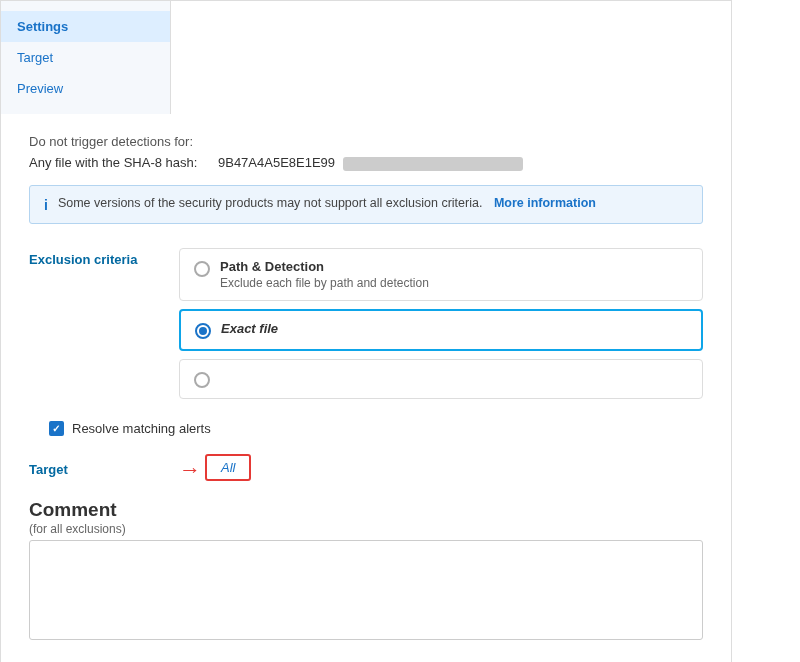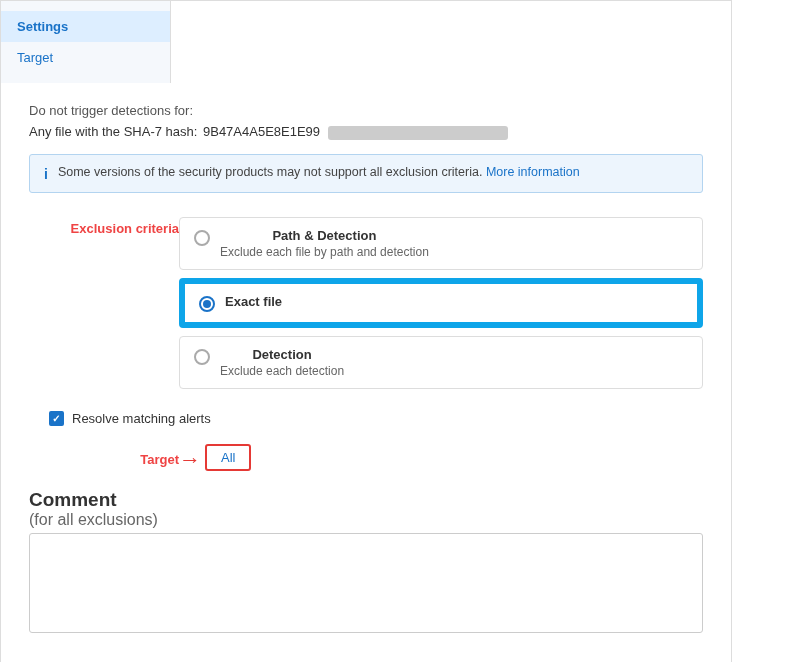--- a/index.html
+++ b/index.html
@@ -86,46 +86,45 @@
     
     .form-row {
       display: flex;
       align-items: flex-start;
       margin-bottom: 18px;
     }
     .form-label {
       width: 150px;
       font-size: 13px;
       font-weight: 600;
-      color: #ef4444;
+      color: #0369a1;
       padding-top: 4px;
       flex-shrink: 0;
-      text-align: right;
     }
     .form-controls {
       flex: 1;
       display: flex;
       flex-direction: column;
       gap: 8px;
-      text-align: center;
     }
     
     .radio-card {
       display: flex;
       align-items: flex-start;
       border: 1px solid #ddd;
       border-radius: 4px;
       padding: 10px 14px;
       cursor: pointer;
       background: #fff;
       min-width: 340px;
     }
     .radio-card.selected {
-      border: 6px solid #0ea5e9;
-      background: #fff;
+      border: 2px solid #0ea5e9;
+      background: #fff;
+      font-style: italic;
     }
     .radio-circle {
       width: 16px;
       height: 16px;
       border-radius: 50%;
       border: 2px solid #aaa;
       margin-right: 10px;
       flex-shrink: 0;
       margin-top: 2px;
       display: flex;
@@ -186,28 +185,29 @@
     }
     .target-button {
       border: 2px solid #e53935;
       border-radius: 3px;
       padding: 4px 14px;
       font-size: 13px;
       color: #1a73c8;
       background: #fff;
       cursor: pointer;
       font-weight: 500;
+      font-style: italic;
     }
     .comment-label {
       font-size: 19px;
       font-weight: 600;
       color: #333;
     }
     .comment-sub {
-      font-size: 16px;
+      font-size: 12px;
       color: #666;
     }
     .comment-textarea {
       width: calc(100% - 0px);
       height: 100px;
       border: 1px solid #ccc;
       border-radius: 3px;
       resize: none;
       padding: 8px;
       font-size: 13px;
@@ -234,38 +234,41 @@
 
 <div class="container">
 
   <div class="sidebar">
     <div class="sidebar-item active">
       <span>Settings</span>
     </div>
     <div class="sidebar-item">
       <span>Target</span>
     </div>
+    <div class="sidebar-item">
+      <span>Preview</span>
+    </div>
   </div>
 
   <div class="main">
 
     <div style="margin-bottom: 6px;">
       <span style="font-size:13px; color:#555;margin-top:32px;">Do not trigger detections for:</span>
     </div>
     <div class="hash-row">
-      <span>Any file with the SHA-7 hash:</span>
-      <span class="hash-value" style="margin-left:2px;">9B47A4A5E8E1E99</span>
+      <span>Any file with the SHA-8 hash:</span>
+      <span class="hash-value" style="margin-left:17px;">9B47A4A5E8E1E99</span>
       <span class="hash-blur"></span>
     </div>
 
     <div class="info-banner">
       <span class="info-icon">i</span>
       <span>
         <span>Some versions of the security products may not support all exclusion criteria.</span>
-        <a href="#" style="margin-left:0;">More information</a>
+        <a href="#" style="margin-left:8px;font-weight:bold;">More information</a>
       </span>
     </div>
 
     <div class="form-row">
       <div class="form-label">Exclusion criteria</div>
       <div class="form-controls">
 
         <div class="radio-card">
           <div class="radio-circle"></div>
           <div>
@@ -276,24 +279,20 @@
 
         <div class="radio-card selected">
           <div class="radio-circle filled"></div>
           <div>
             <div class="radio-text-title">Exact file</div>
           </div>
         </div>
 
         <div class="radio-card">
           <div class="radio-circle"></div>
-          <div>
-            <div class="radio-text-title">Detection</div>
-            <div class="radio-text-sub">Exclude each detection</div>
-          </div>
         </div>
 
       </div>
     </div>
 
     <div class="form-row">
       <div class="form-controls-target">
         <div class="checkbox-row">
           <div class="checkbox-box"></div>
           <span>Resolve matching alerts</span>

